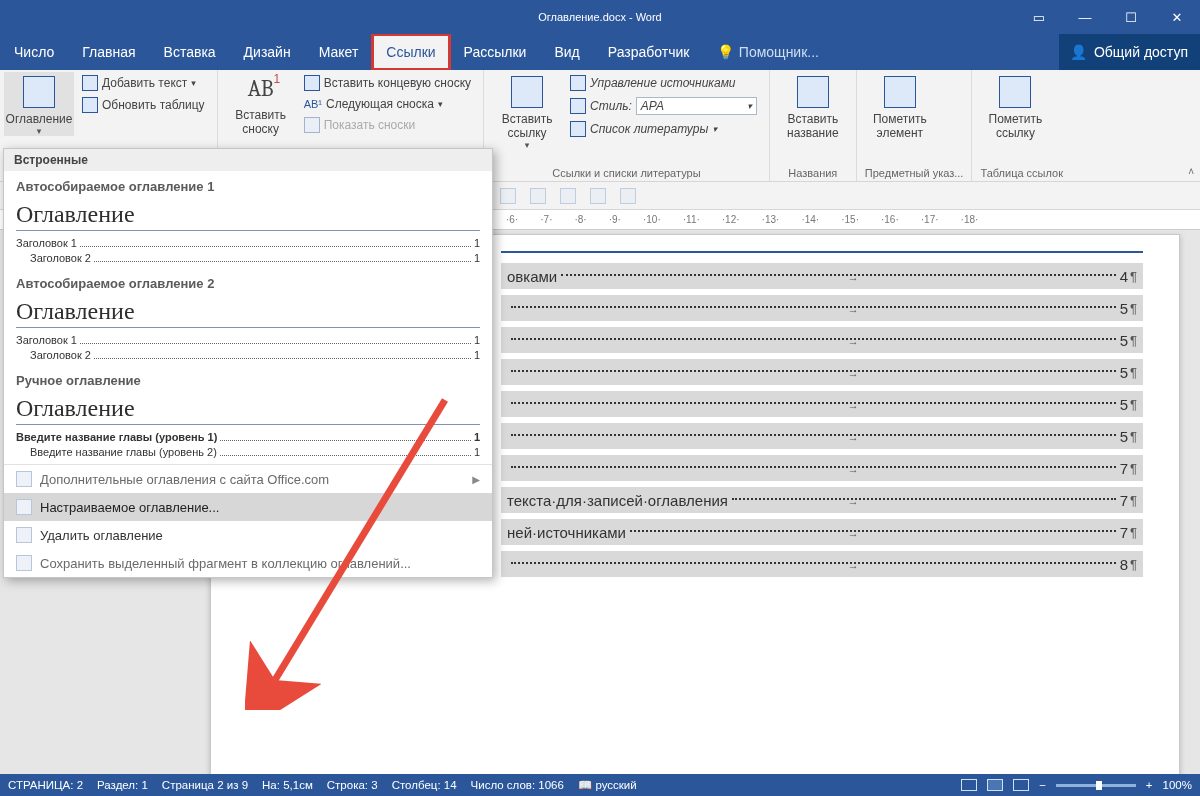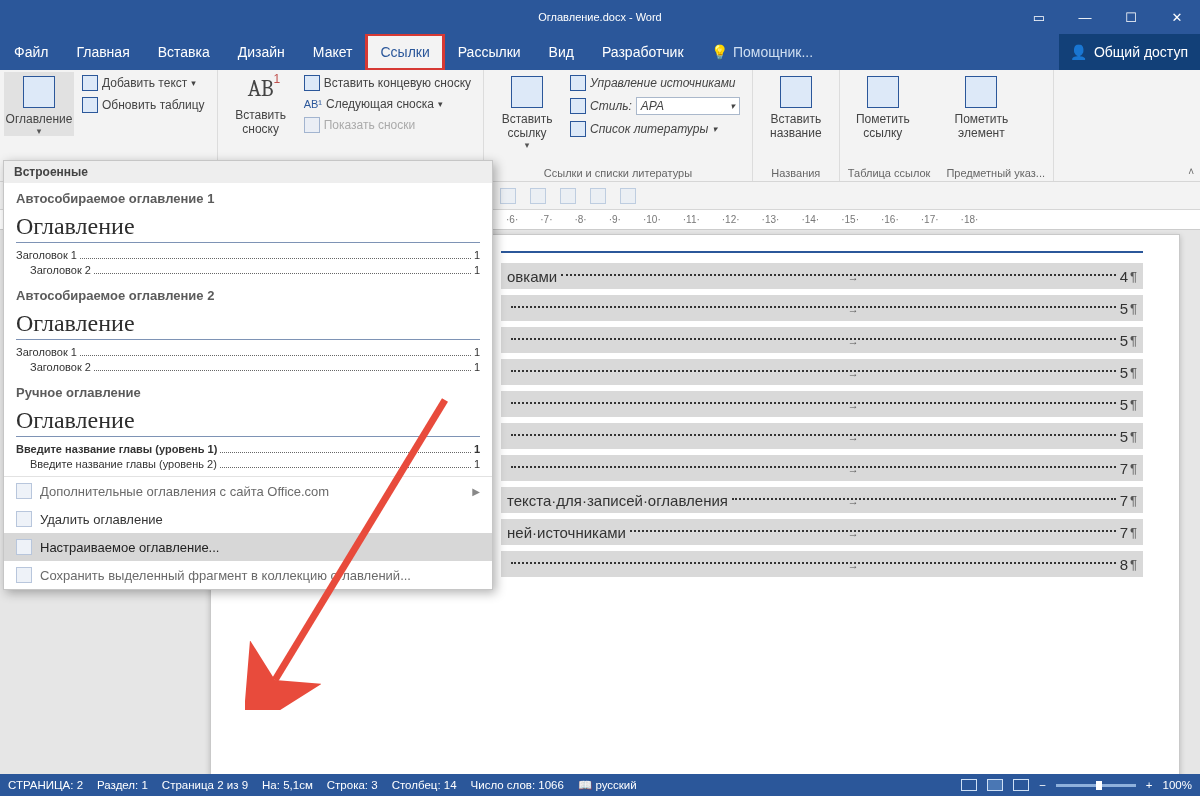--- a/index.html
+++ b/index.html
@@ -37,21 +37,21 @@
 .ruler span { margin: 0 11px; }
 .page { background:#fff; margin:4px 20px 0 210px; border:1px solid #c9c9c9; box-shadow:0 2px 6px rgba(0,0,0,.2); height:560px; position:relative; padding:16px 36px 0 290px;}
 .page .hr { border-top:2px solid #2b579a; margin-bottom:10px;}
 .toc-row { background:#d9d9d9; margin:6px 0; font-size:15px; color:#333; display:flex; align-items:center; height:26px; padding:0 6px; font-family:Calibri,sans-serif; position:relative;}
 .toc-row .dots { flex:1; border-bottom:2px dotted #333; margin:0 4px 3px 4px;}
 .toc-row .pg { }
 .toc-row .pil { margin-left:2px; color:#555; font-size:13px;}
 .toc-row .tabm { position:absolute; left:54%; top:8px; font-size:11px; color:#555;}
 
 
-.dropdown { position:absolute; top:160px; left:3px; width:490px; background:#fff; border:1px solid #c6c6c6; box-shadow:3px 3px 10px rgba(0,0,0,.3); z-index:50; font-size:13px;}
+.dropdown { position:absolute; top:148px; left:3px; width:490px; background:#fff; border:1px solid #c6c6c6; box-shadow:3px 3px 10px rgba(0,0,0,.3); z-index:50; font-size:13px;}
 .dd-hdr { background:#eeeeee; color:#444; font-weight:bold; padding:4px 10px; font-size:12px;}
 .dd-sec-title { color:#5b5b5b; font-weight:600; padding:8px 12px 6px 12px; font-size:13px;}
 .dd-preview { margin:0 12px 4px 12px; }
 .dd-preview h2 { font-family:Cambria,Georgia,serif; font-weight:normal; font-size:24px; color:#2e2e2e; border-bottom:1px solid #7e93b5; padding-bottom:2px; margin-bottom:6px;}
 .dd-line { display:flex; font-size:11px; color:#333; margin:3px 0;}
 .dd-line.ind { padding-left:14px;}
 .dd-line .dl-dots { flex:1; border-bottom:1px dotted #666; margin:0 3px 2px 3px;}
 .dd-footer { border-top:1px solid #e2e2e2; margin-top:6px;}
 .dd-fitem { padding:6px 12px; display:flex; align-items:center; gap:8px; color:#6a6a6a; font-size:13px; cursor:pointer;}
 .dd-fitem.enabled { color:#333; }
@@ -62,37 +62,37 @@
 
 .arrow { position:absolute; z-index:60; pointer-events:none;}
 
 .statusbar { position:absolute; bottom:0; left:0; right:0; height:22px; background:#2b579a; color:#fff; font-size:11.5px; display:flex; align-items:center; padding:0 8px; gap:14px;}
 .statusbar .sp { }
 .statusbar .sb-right { margin-left:auto; display:flex; align-items:center; gap:10px;}
 .view-ico { width:16px; height:12px; border:1px solid #cfe0f5; }
 .zoom-track { width:80px; height:3px; background:#8fb1dc; position:relative;}
 .zoom-track::after { content:""; position:absolute; left:50%; top:-3px; width:6px; height:9px; background:#fff;}
 
-.style-combo { border:1px solid #aab8cb; background:#fff; font-size:12px; padding:1px 4px; width:104px; display:flex; justify-content:space-between; align-items:center;}
+.style-combo { border:1px solid #aab8cb; background:#fff; font-size:12px; padding:1px 4px; width:121px; display:flex; justify-content:space-between; align-items:center;}
 </style>
 </head>
 <body>
 
 <div class="titlebar">
   <div class="title-text">Оглавление.docx - Word</div>
   <div class="title-right">
     <div class="title-btn">▭</div>
     <div class="title-btn">—</div>
     <div class="title-btn">☐</div>
     <div class="title-btn">✕</div>
   </div>
 </div>
 
 <div class="menubar">
-  <div class="menu-item">Файл</div>
+  <div class="menu-item">Число</div>
   <div class="menu-item">Главная</div>
   <div class="menu-item">Вставка</div>
   <div class="menu-item">Дизайн</div>
   <div class="menu-item">Макет</div>
   <div class="menu-item active highlighted-box">Ссылки</div>
   <div class="menu-item">Рассылки</div>
   <div class="menu-item">Вид</div>
   <div class="menu-item">Разработчик</div>
   <div class="tell-me">
       <span>💡</span>
@@ -186,38 +186,38 @@
   <div class="rgroup">
     <div class="rgroup-body">
       <div class="big-btn">
         <div class="ico"></div>
         <div>Вставить название</div>
       </div>
     </div>
     <div class="rgroup-label">Названия</div>
   </div>
 
+  <div class="rgroup">
+    <div class="rgroup-body">
+      <div class="big-btn">
+        <div class="ico"></div>
+        <div>Пометить элемент</div>
+      </div>
+    </div>
+    <div class="rgroup-label">Предметный указ...</div>
+  </div>
+
   <div class="rgroup" style="border-right:none;">
     <div class="rgroup-body">
       <div class="big-btn">
         <div class="ico"></div>
         <div>Пометить ссылку</div>
       </div>
     </div>
     <div class="rgroup-label">Таблица ссылок</div>
-  </div>
-
-  <div class="rgroup">
-    <div class="rgroup-body">
-      <div class="big-btn">
-        <div class="ico"></div>
-        <div>Пометить элемент</div>
-      </div>
-    </div>
-    <div class="rgroup-label">Предметный указ...</div>
   </div>
   <div style="position:absolute; right:6px; bottom:4px; font-size:10px; color:#666; cursor:pointer;">˄</div>
 </div>
 
 <div class="subtoolbar">
   <div class="sb"></div>
   <div class="sb"></div>
   <div class="sb"></div>
   <div class="sb"></div>
   <div class="sb"></div>
@@ -363,27 +363,27 @@
         <span>1</span>
       </div>
   </div>
 
   <div class="dd-footer">
     <div class="dd-fitem">
       <span class="fi-ico"></span>
       <span>Дополнительные оглавления с сайта Office.com</span>
       <span class="arrow-r">▶</span>
     </div>
+    <div class="dd-fitem enabled hover">
+      <span class="fi-ico"></span>
+      <span>Настраиваемое оглавление...</span>
+    </div>
     <div class="dd-fitem enabled">
       <span class="fi-ico"></span>
       <span>Удалить оглавление</span>
-    </div>
-    <div class="dd-fitem enabled hover">
-      <span class="fi-ico"></span>
-      <span>Настраиваемое оглавление...</span>
     </div>
     <div class="dd-fitem">
       <span class="fi-ico"></span>
       <span>Сохранить выделенный фрагмент в коллекцию оглавлений...</span>
     </div>
   </div>
 </div>
 
 <svg class="arrow" style="left:245px; top:390px;" width="220" height="320">
   <defs>

